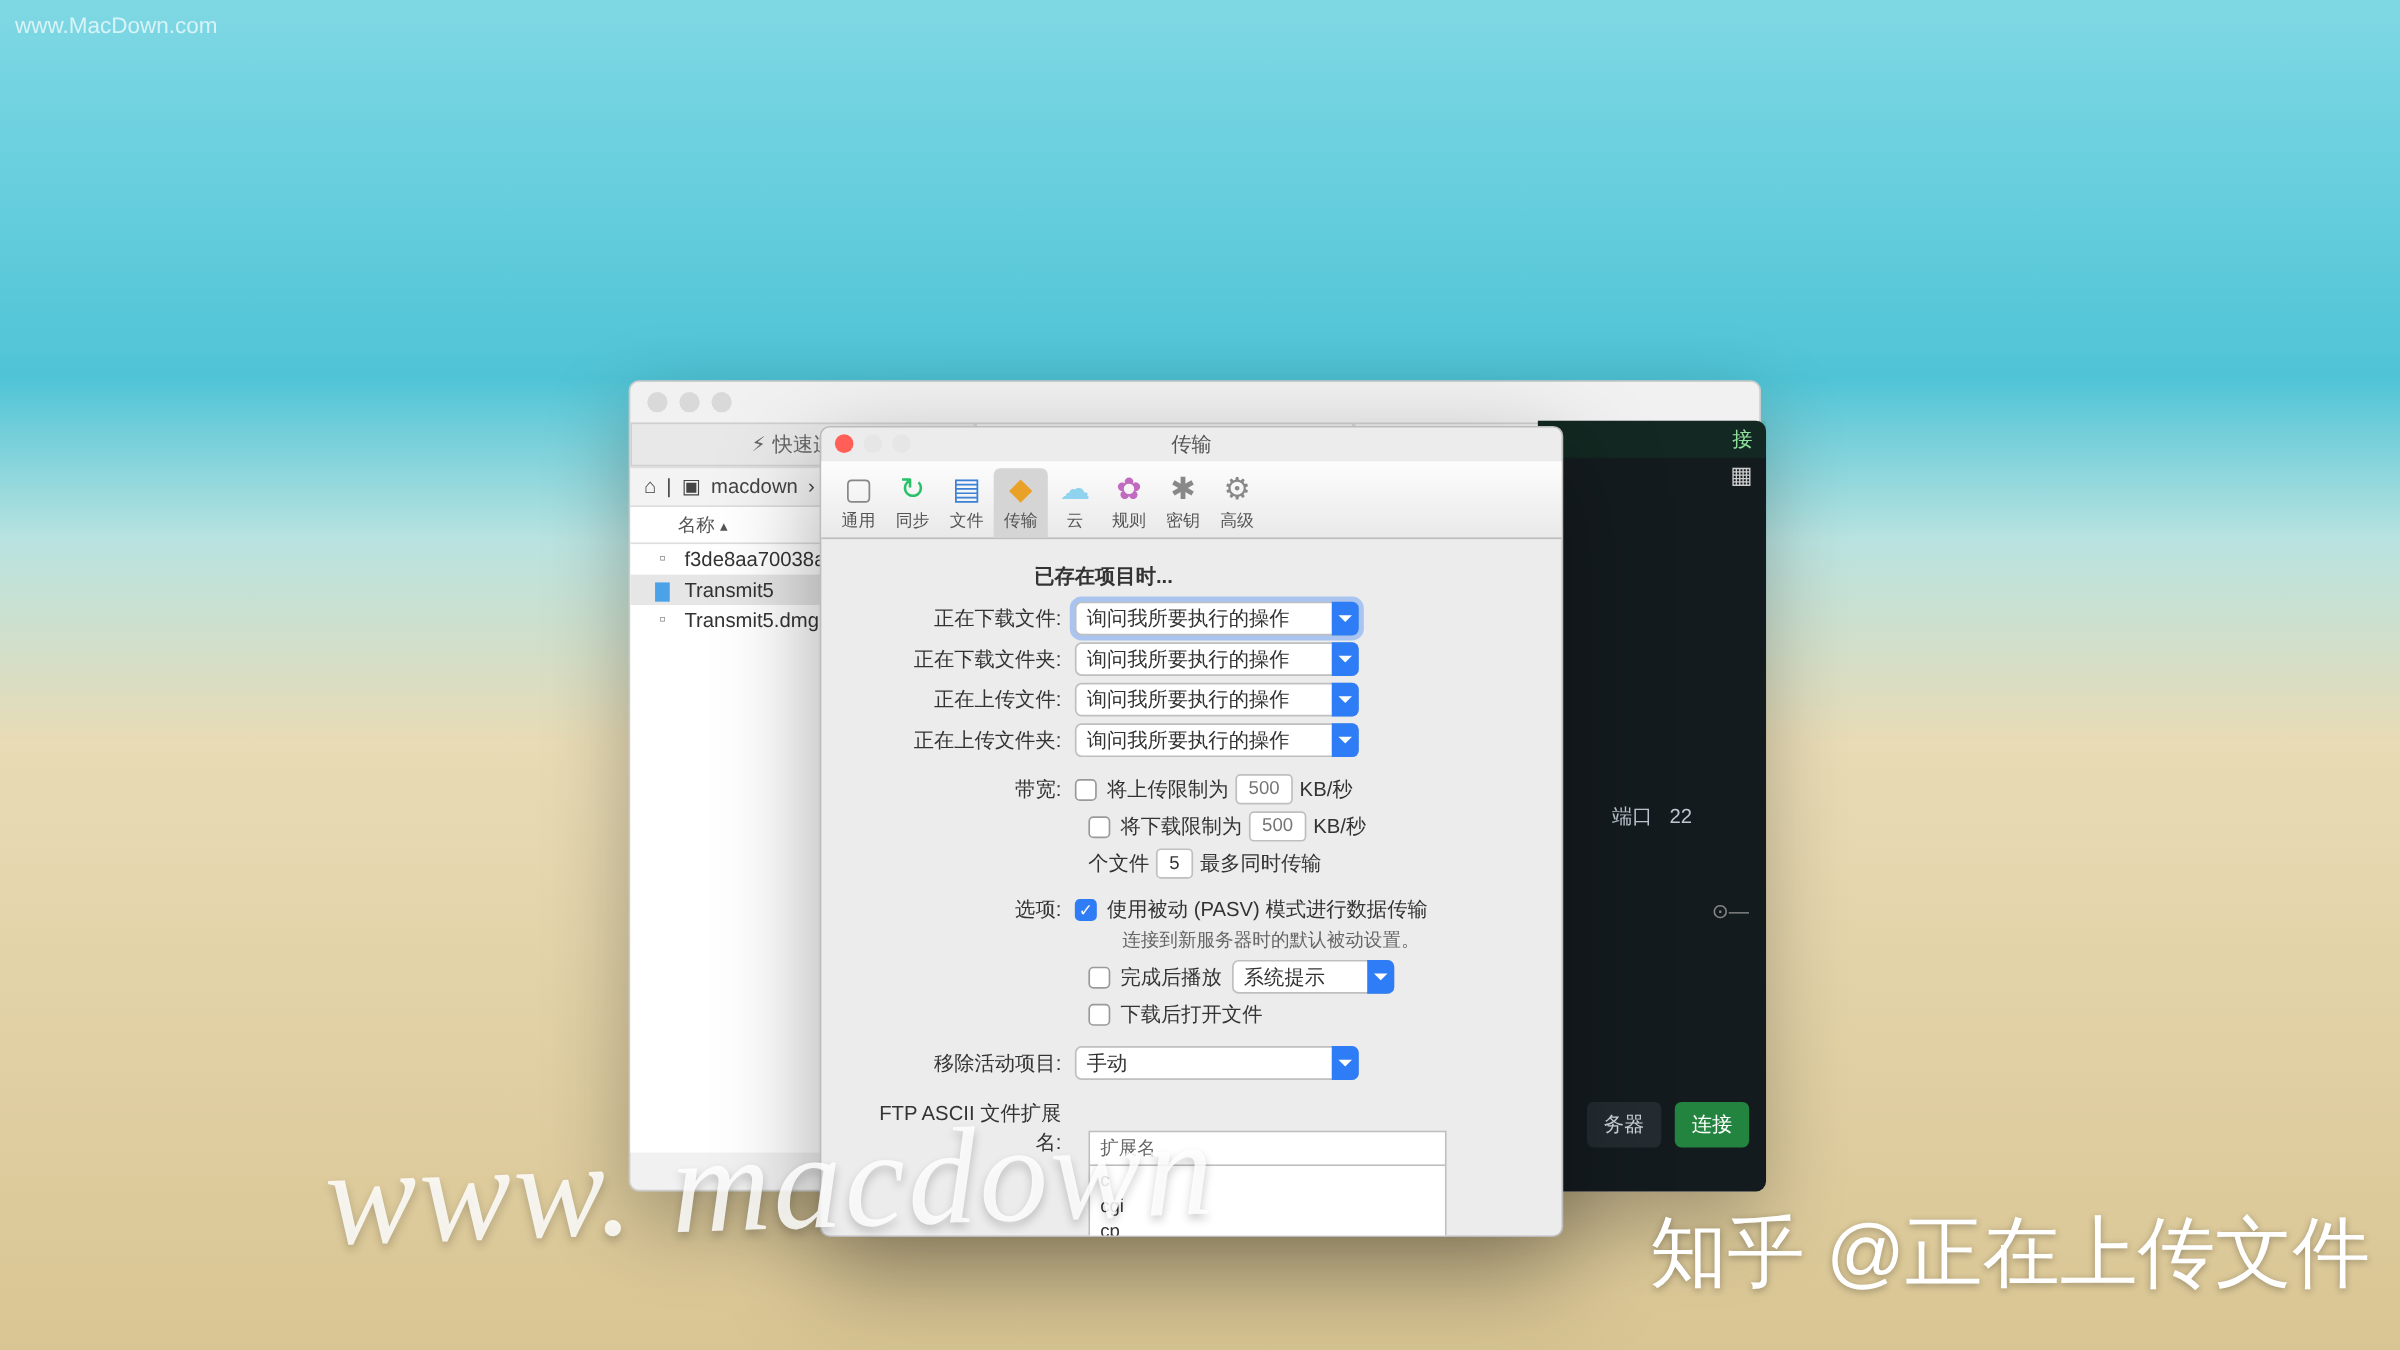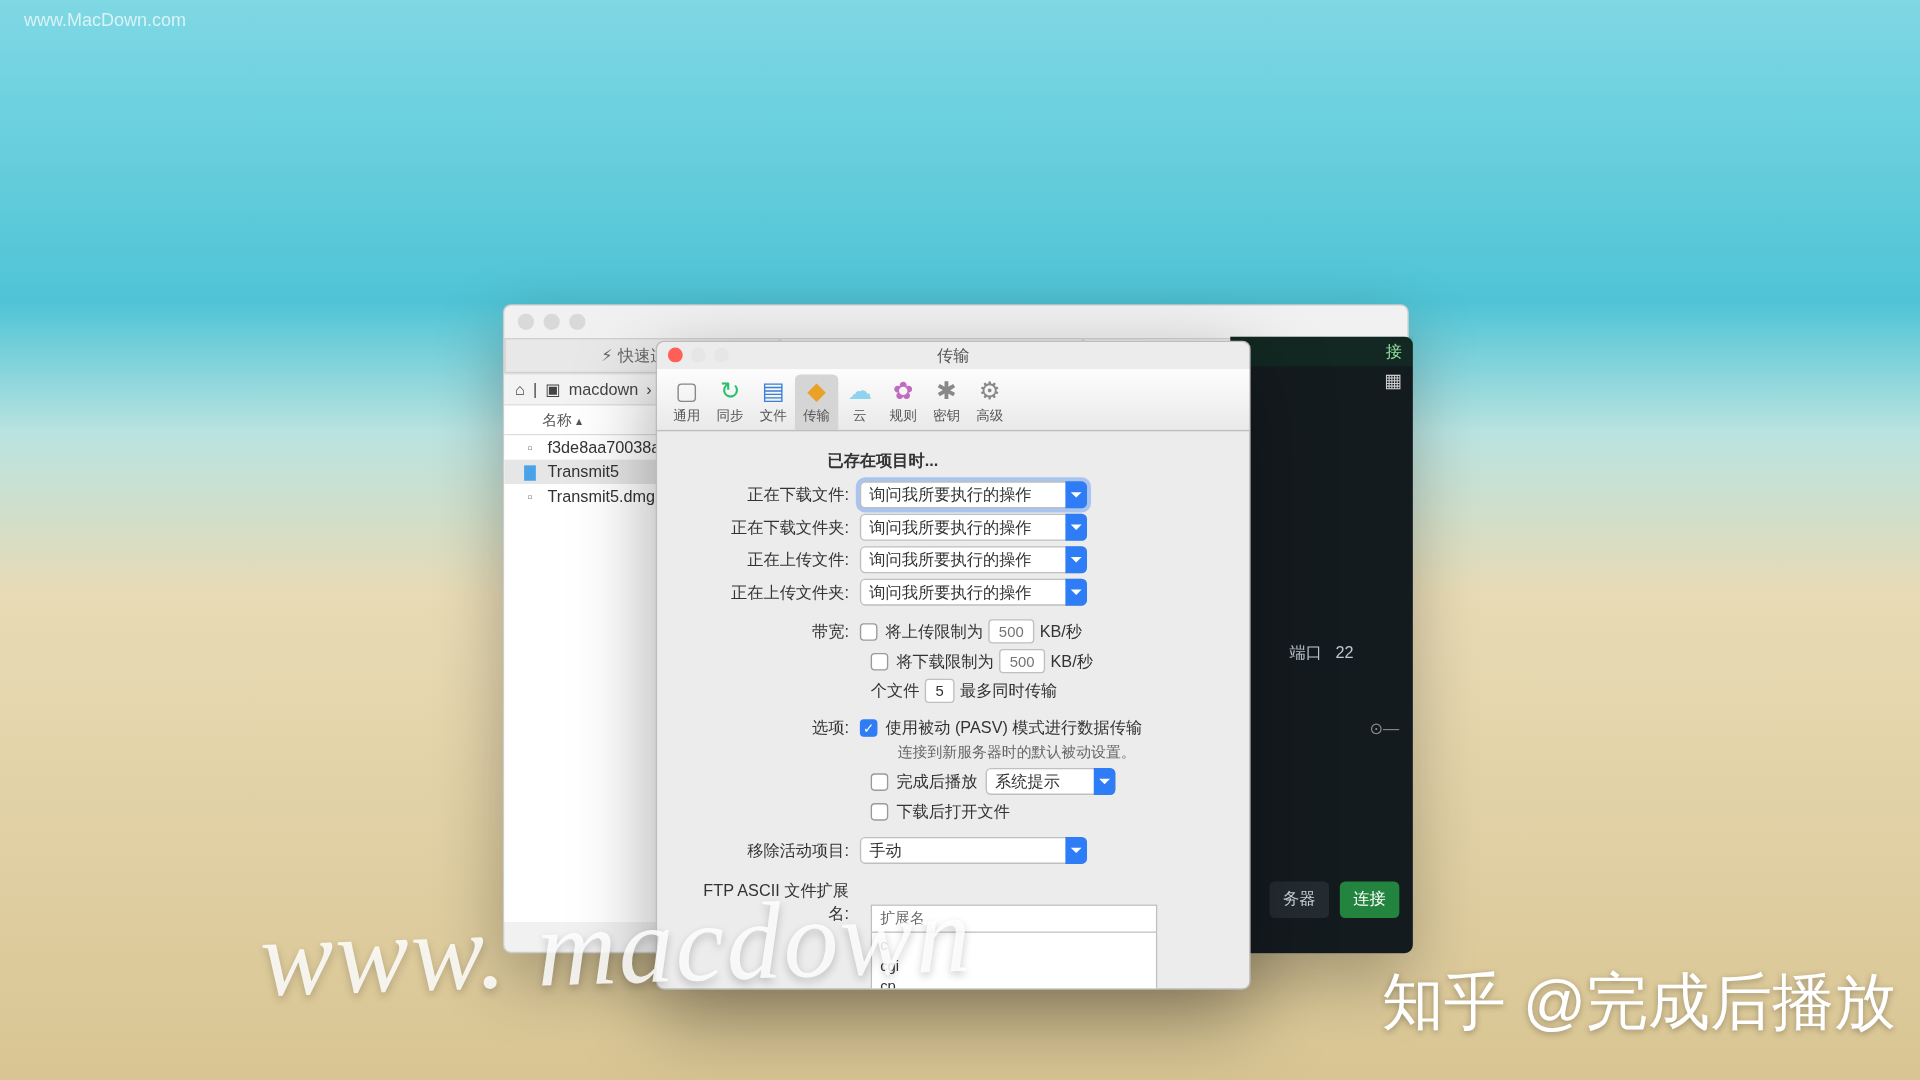--- a/index.html
+++ b/index.html
@@ -1,18 +1,18 @@
 <!DOCTYPE html>
 <html><head>
 <meta charset="utf-8">
 <style>
 * { box-sizing: border-box; margin: 0; padding: 0; font-family: -apple-system, "Helvetica Neue", sans-serif; }
 body { width: 1920px; height: 1080px; background: linear-gradient(180deg,#7fd8e4 0%,#4fc4d6 28%,#b9e3e0 40%,#e8dbb5 55%,#d9c593 100%); overflow: hidden; position: relative; }
 .wallpaper-text { position:absolute; left:260px; bottom:70px; color:rgba(255,255,255,.85); font-size:110px; font-style:italic; font-family:cursive; text-shadow:0 4px 8px rgba(0,0,0,.2); letter-spacing:2px; transform:rotate(-2deg); pointer-events:none; }
-.wm { position:absolute; left:24px; top:10px; color:rgba(255,255,255,.7); font-size:18px; }
+.wm { position:absolute; left:12px; top:10px; color:rgba(255,255,255,.7); font-size:18px; }
 .credit { position:absolute; right:24px; bottom:36px; color:#fff; font-size:62px; text-shadow:0 2px 6px rgba(0,0,0,.3); }
 
 
 .scale { position:absolute; left:0; top:0; width:1420px; height:800px; transform:scale(1.352); transform-origin:0 0; }
 
 
 .mainwin { position:absolute; left:372px; top:225px; width:670px; height:480px; background:#f1f1f1; border-radius:6px; box-shadow:0 18px 50px rgba(0,0,0,.28); border:1px solid #ccc; }
 .titlebar { height:24px; display:flex; align-items:center; }
 .traffic { display:flex; gap:7px; margin-left:10px; }
 .tl { width:12px;height:12px;border-radius:50%; }
@@ -272,13 +272,13 @@
 
       </div>
 
     </div>
   </div>
 </div>
 
 </div>
 
 <div class="wallpaper-text">www. macdown</div>
-<div class="credit">知乎 @完成后播放</div>
+<div class="credit">知乎 @正在上传文件</div>
 
 </body></html>

